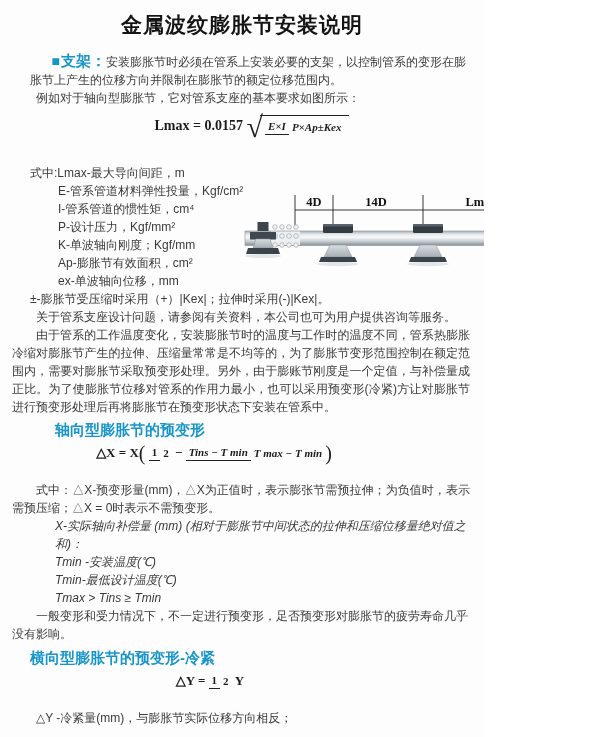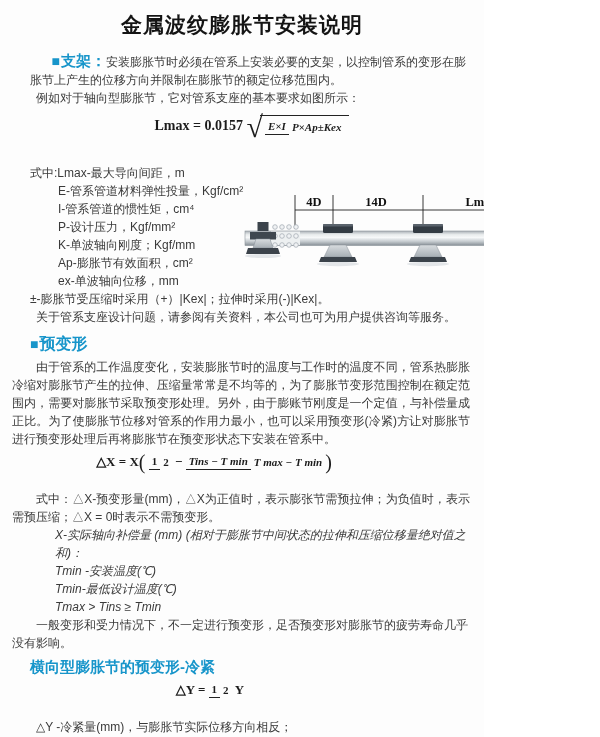--- a/index.html
+++ b/index.html
@@ -78,24 +78,24 @@
     <li>I-管系管道的惯性矩，cm⁴</li>
     <li>P-设计压力，Kgf/mm²</li>
     <li>K-单波轴向刚度；Kgf/mm</li>
     <li>Ap-膨胀节有效面积，cm²</li>
     <li>ex-单波轴向位移，mm</li>
     <li>±-膨胀节受压缩时采用（+）|Kex|；拉伸时采用(-)|Kex|。</li>
   </ul>
 
   <p class="para ind2">关于管系支座设计问题，请参阅有关资料，本公司也可为用户提供咨询等服务。</p>
 
-  <h2 class="h2"><span class="sec-square">■</span><span>预变形</span></h2>
 
   <p class="para ind2 just">由于管系的工作温度变化，安装膨胀节时的温度与工作时的温度不同，管系热膨胀冷缩对膨胀节产生的拉伸、压缩量常常是不均等的，为了膨胀节变形范围控制在额定范围内，需要对膨胀节采取预变形处理。另外，由于膨账节刚度是一个定值，与补偿量成正比。为了使膨胀节位移对管系的作用力最小，也可以采用预变形(冷紧)方让对膨胀节进行预变形处理后再将膨胀节在预变形状态下安装在管系中。</p>
 
+  <h3 class="h3 h3-axial">轴向型膨胀节的预变形</h3>
 
   <div class="formula f2">
     <span>△X = X</span><span class="paren">(</span>
     <span class="frac frac-plain">
         <span class="num">1</span>
         <span class="den">2</span>
       </span>
     <span>−</span>
     <span class="frac">
         <span class="num">Tins − T min</span>

